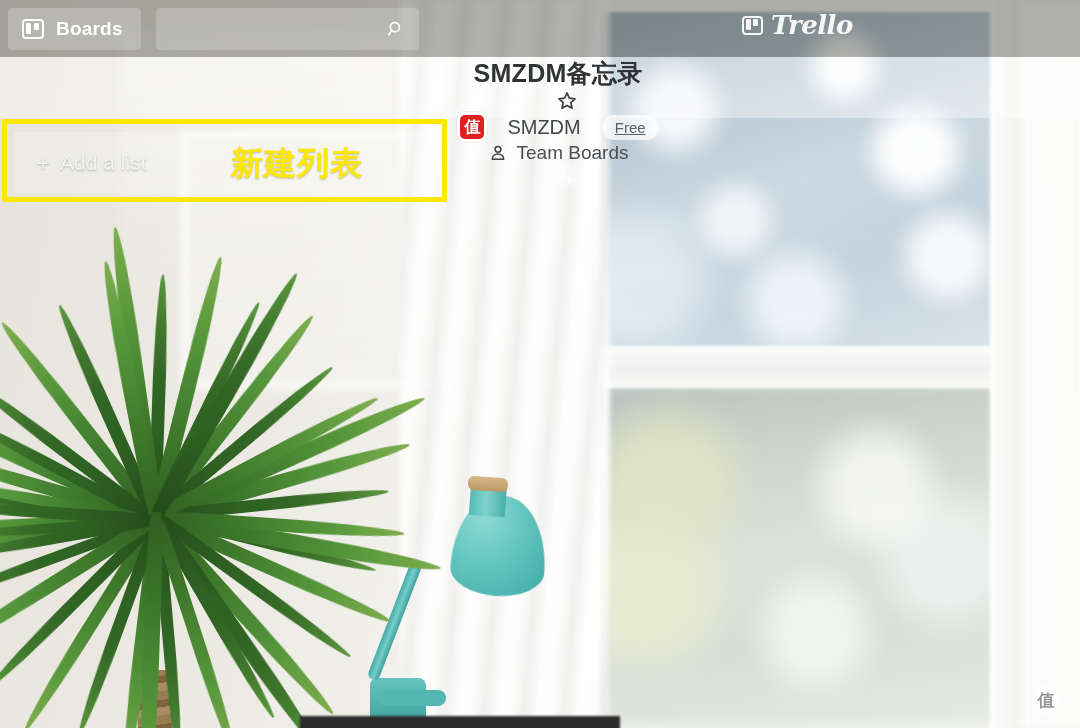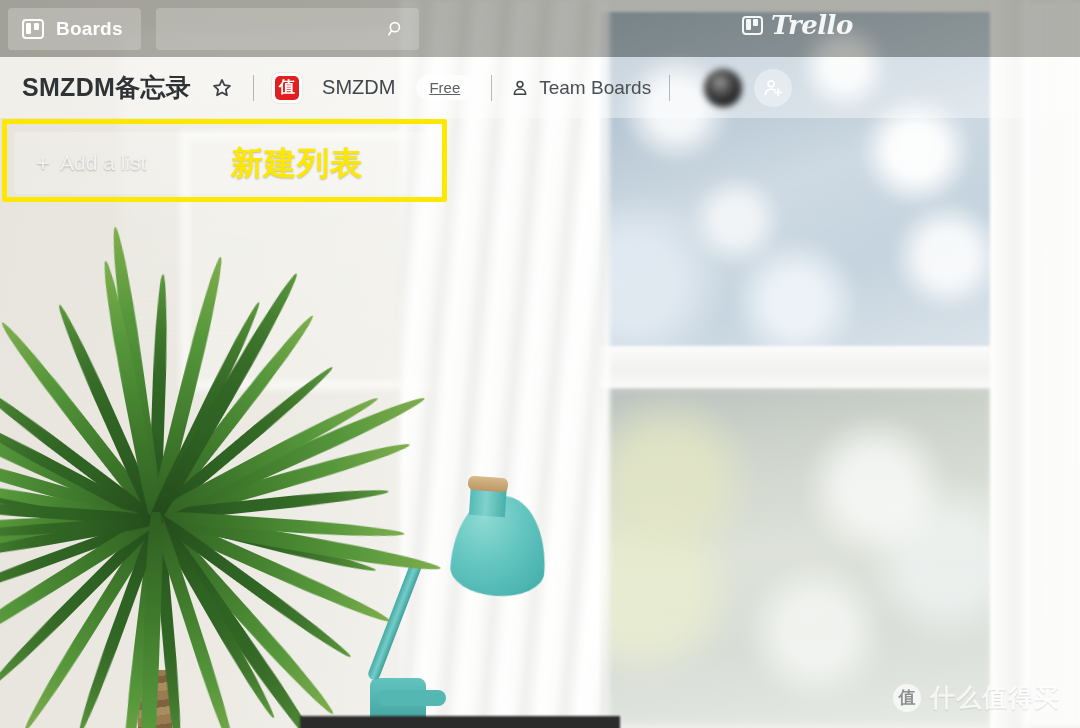--- a/index.html
+++ b/index.html
@@ -212,22 +212,23 @@
   .search-icon {
     position: absolute; right: 14px; top: 50%; transform: translateY(-50%);
     width: 18px; height: 18px; pointer-events: none;
   }
 
   
   .board-header {
     position: absolute; left: 0; top: 57px; width: 1080px; height: 61px;
     background: rgba(255,255,255,0.40);
     display: flex; align-items: center;
-    padding-left: 22px; gap: 0;
+    padding-left: 36px; gap: 0;
     z-index: 19;
+    flex-direction: column;
   }
   .board-title {
     font-size: 25px; font-weight: bold; color: #2f3336;
     letter-spacing: .3px; white-space: nowrap; cursor: pointer;
   }
   .hdr-item {
     display: flex; align-items: center; gap: 9px;
     color: #4a4f53; font-size: 19px; cursor: pointer;
     white-space: nowrap;
   }
@@ -509,16 +510,15 @@
       <span>Add a list</span>
     </div>
 
     <div class="annot-box"></div>
     <div class="annot-text">新建列表</div>
 
   </div>
 
   <div class="smzdm-wm">
     <span class="wm-circle">值</span>
-    <span class="wm-text">什么值得买</span>
   </div>
 
 </div>
 
 </body></html>

